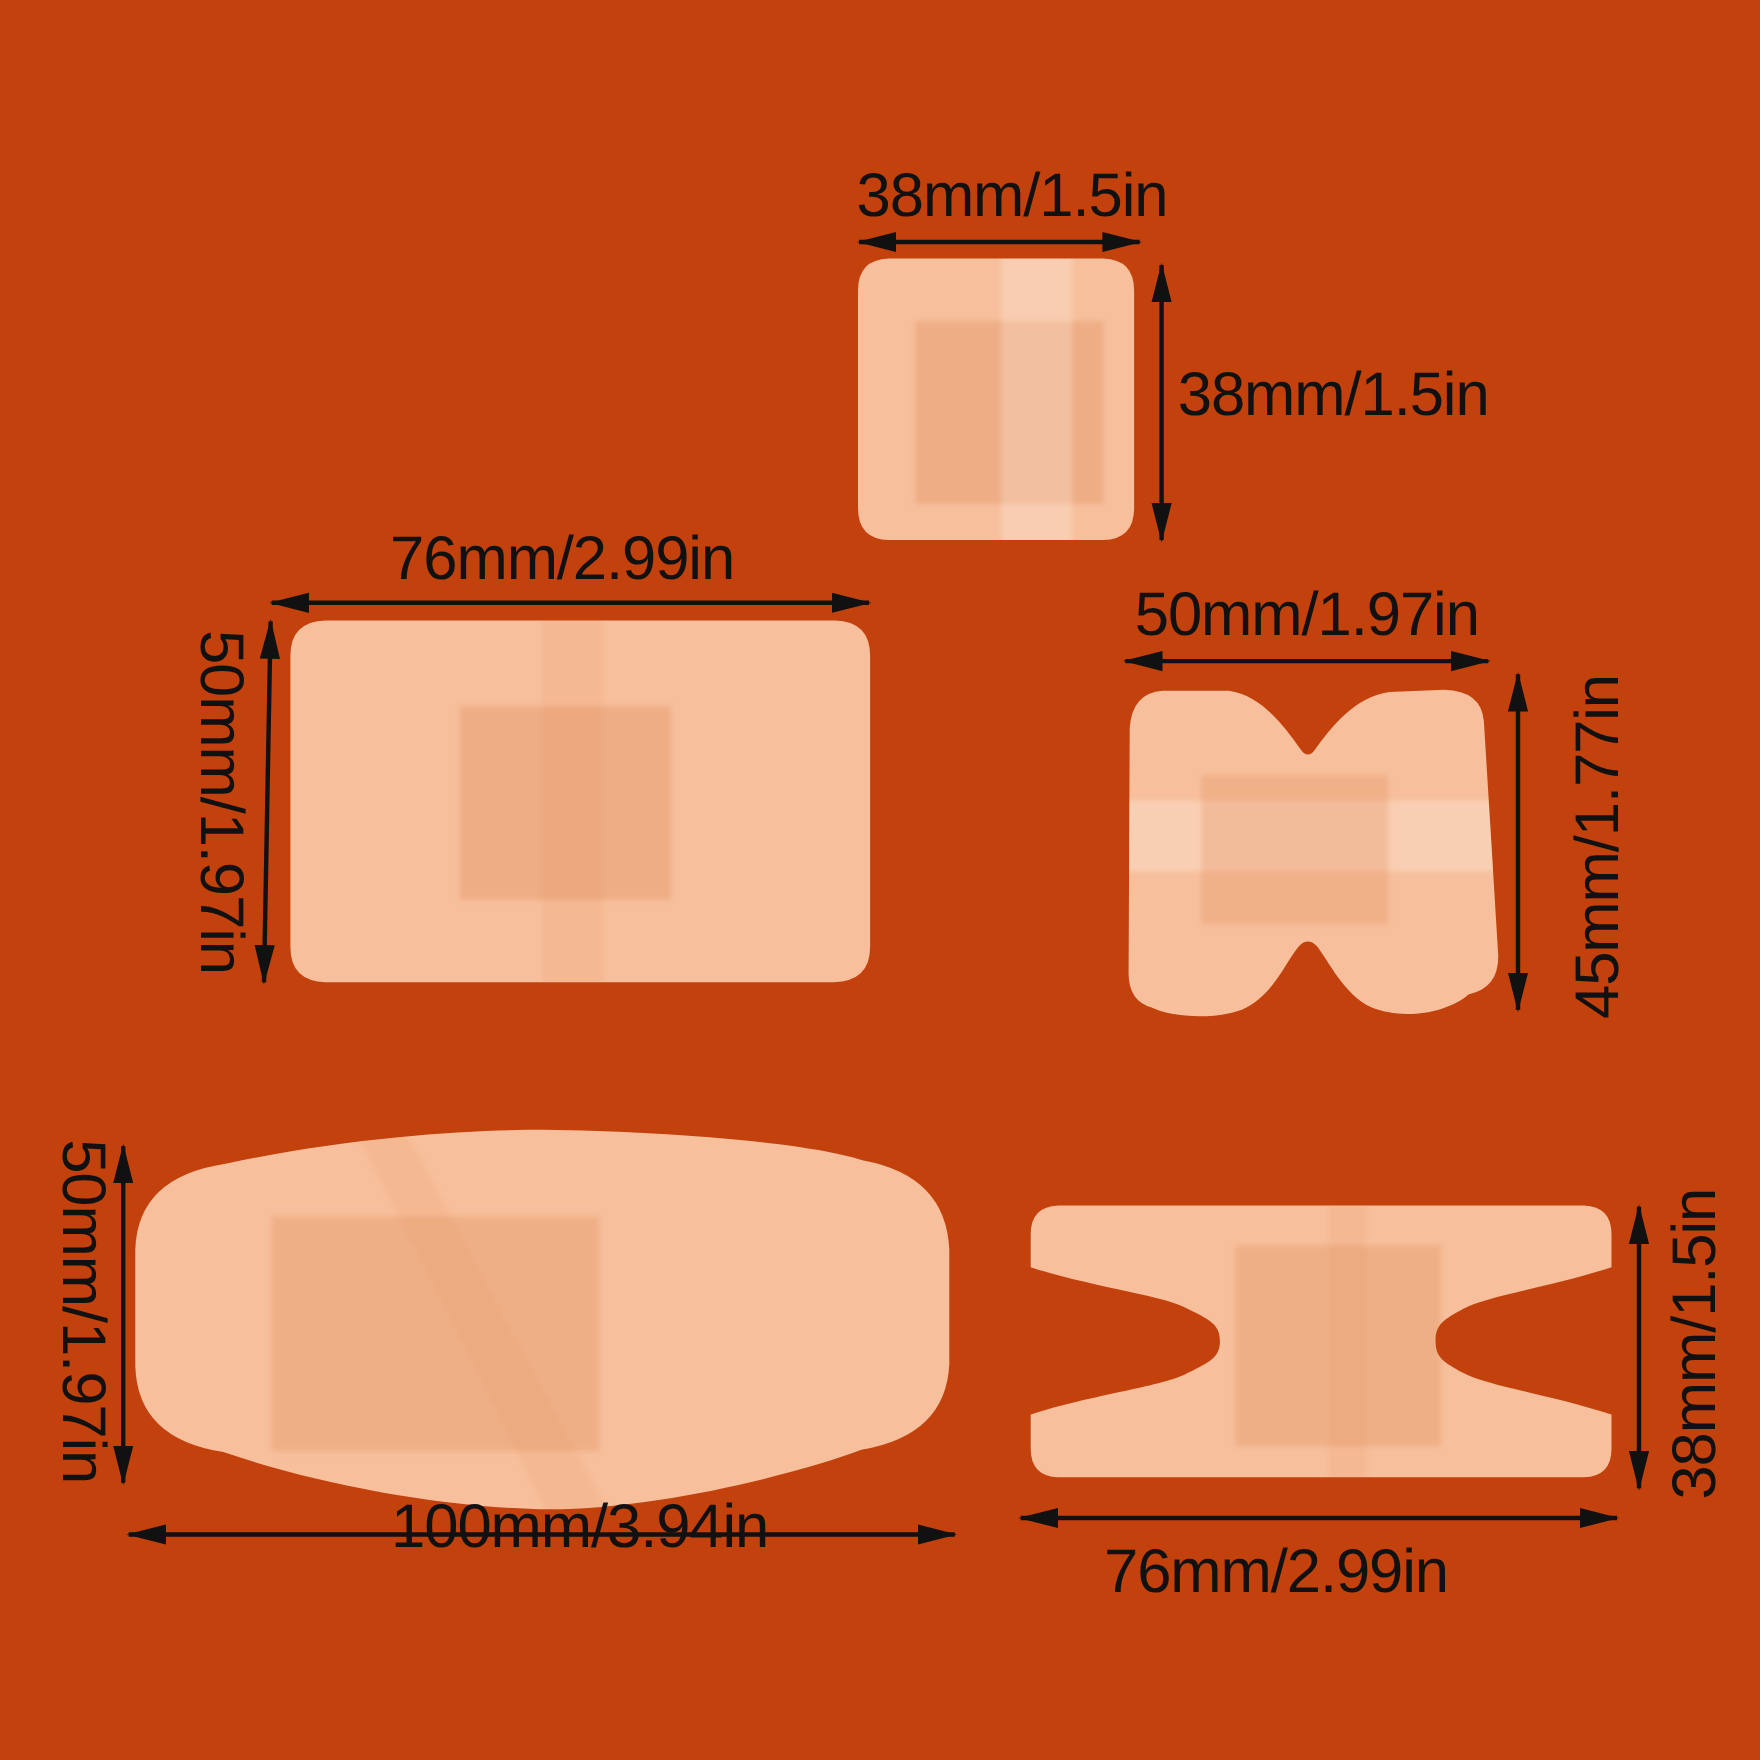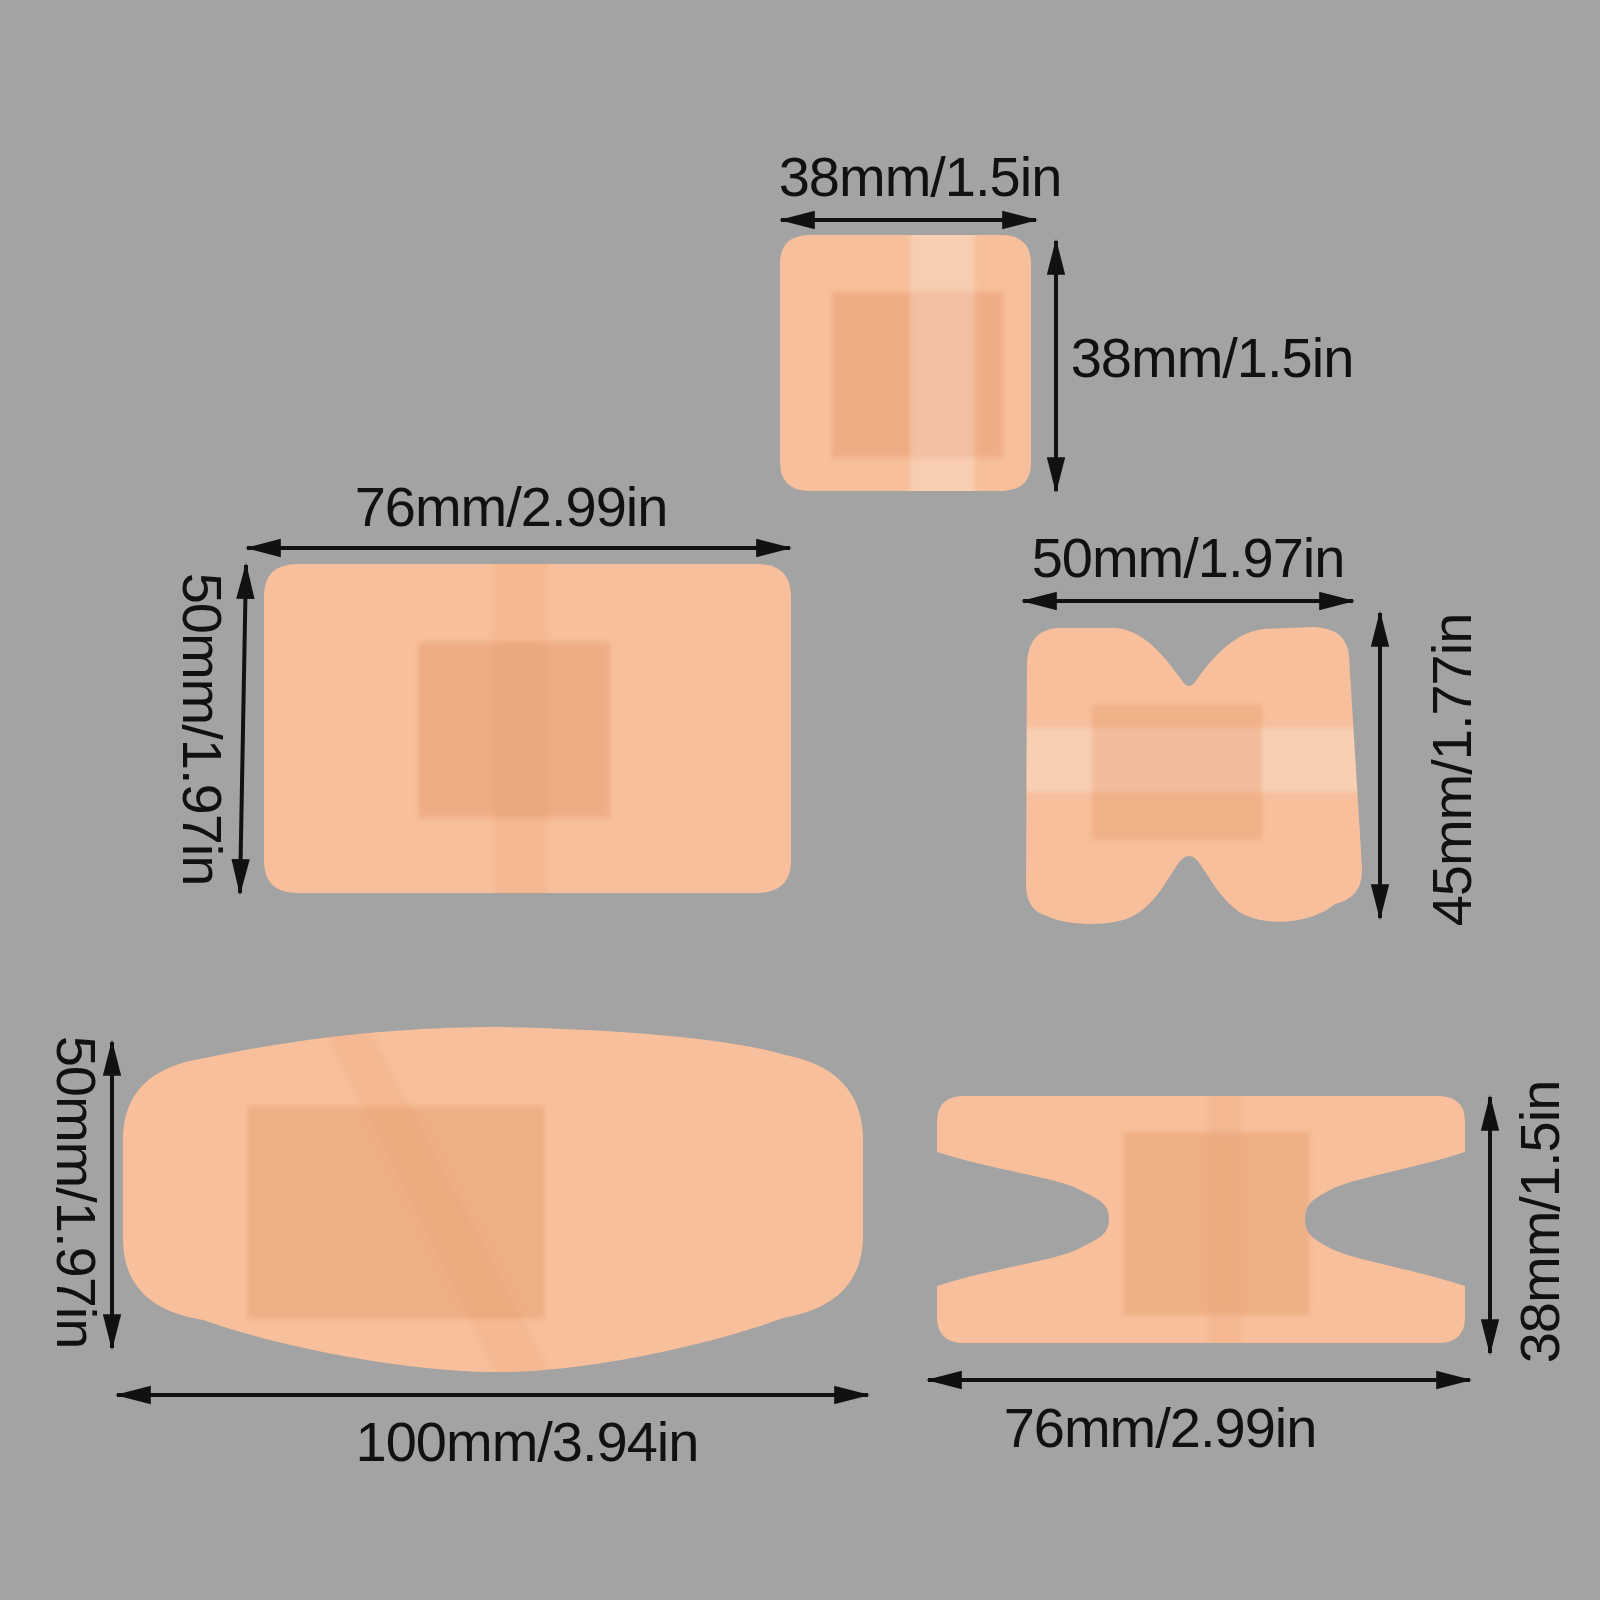--- a/index.html
+++ b/index.html
@@ -1,16 +1,16 @@
 <!DOCTYPE html>
 <html><head>
 <meta charset="utf-8">
 <style>
   html,body{margin:0;padding:0;background:#ffffff;}
-  .stage{position:relative;width:1600px;height:1600px;background:#a3a3a3;overflow:hidden;
+  .stage{position:relative;width:1600px;height:1600px;background:#c2410c;overflow:hidden;
          font-family:"Liberation Sans", sans-serif;}
   .diagram-svg{position:absolute;left:0;top:0;}
   .dim-label{position:absolute;font-size:56px;letter-spacing:-1px;color:#111111;
              white-space:nowrap;transform:translate(-50%,-50%);line-height:1;}
   .dim-label.rot90{transform:translate(-50%,-50%) rotate(90deg);}
   .dim-label.rotm90{transform:translate(-50%,-50%) rotate(-90deg);}
 </style>
 </head>
 <body>
 
@@ -100,18 +100,18 @@
   <div class="dim-label" style="left:920px;top:177px;">38mm/1.5in</div>
   <div class="dim-label" style="left:1212px;top:358px;">38mm/1.5in</div>
 
   <div class="dim-label" style="left:511px;top:507px;">76mm/2.99in</div>
   <div class="dim-label rot90" style="left:202px;top:729px;">50mm/1.97in</div>
 
   <div class="dim-label" style="left:1188px;top:558px;">50mm/1.97in</div>
   <div class="dim-label rotm90" style="left:1452px;top:770px;">45mm/1.77in</div>
 
   <div class="dim-label rot90" style="left:76px;top:1192px;">50mm/1.97in</div>
-  <div class="dim-label" style="left:527px;top:1442px;">100mm/3.94in</div>
+  <div class="dim-label" style="left:527px;top:1387px;">100mm/3.94in</div>
 
   <div class="dim-label rotm90" style="left:1540px;top:1222px;">38mm/1.5in</div>
   <div class="dim-label" style="left:1160px;top:1428px;">76mm/2.99in</div>
 
 </div>
 
 </body></html>

